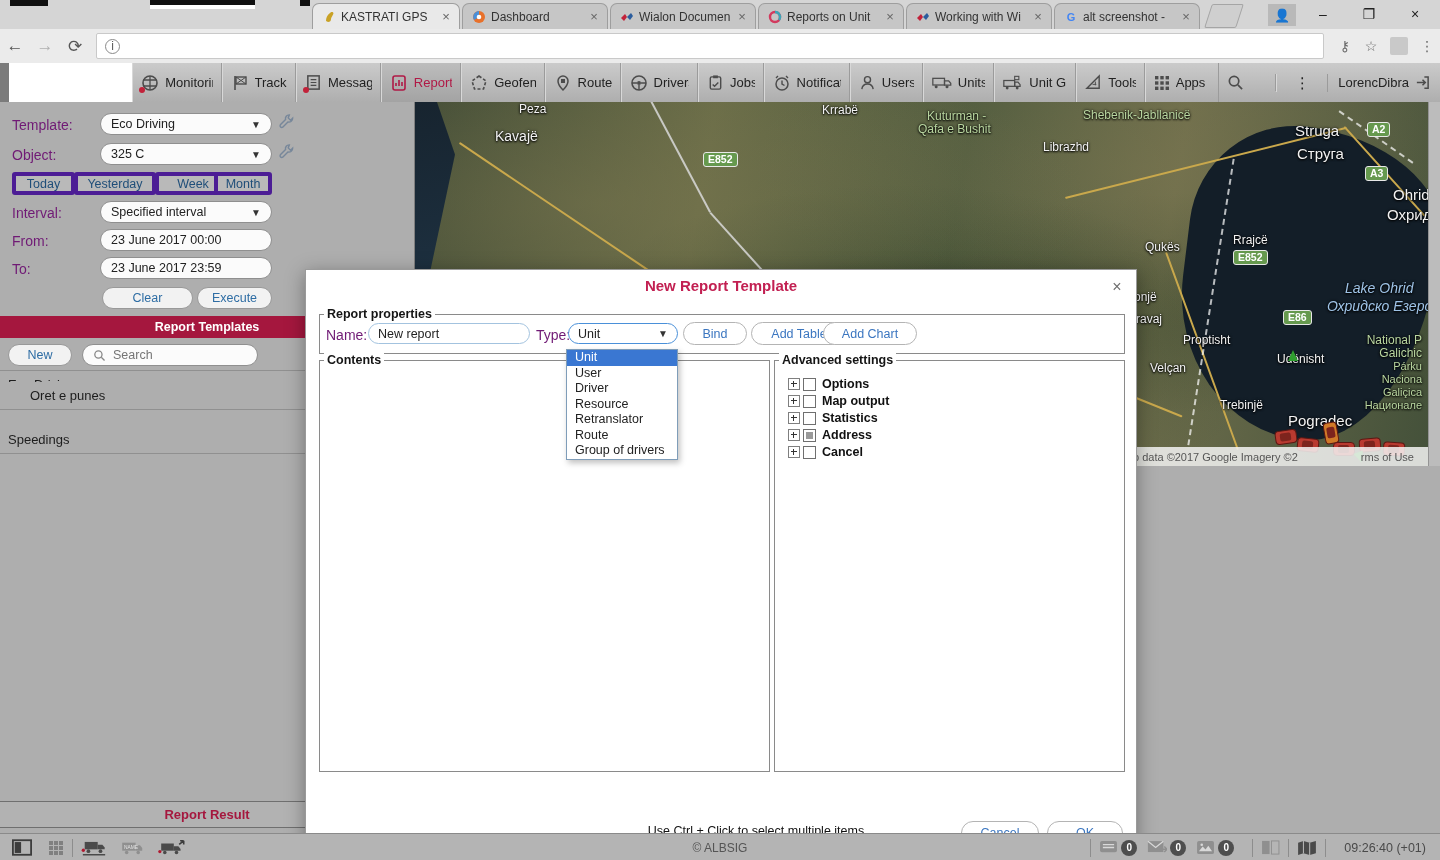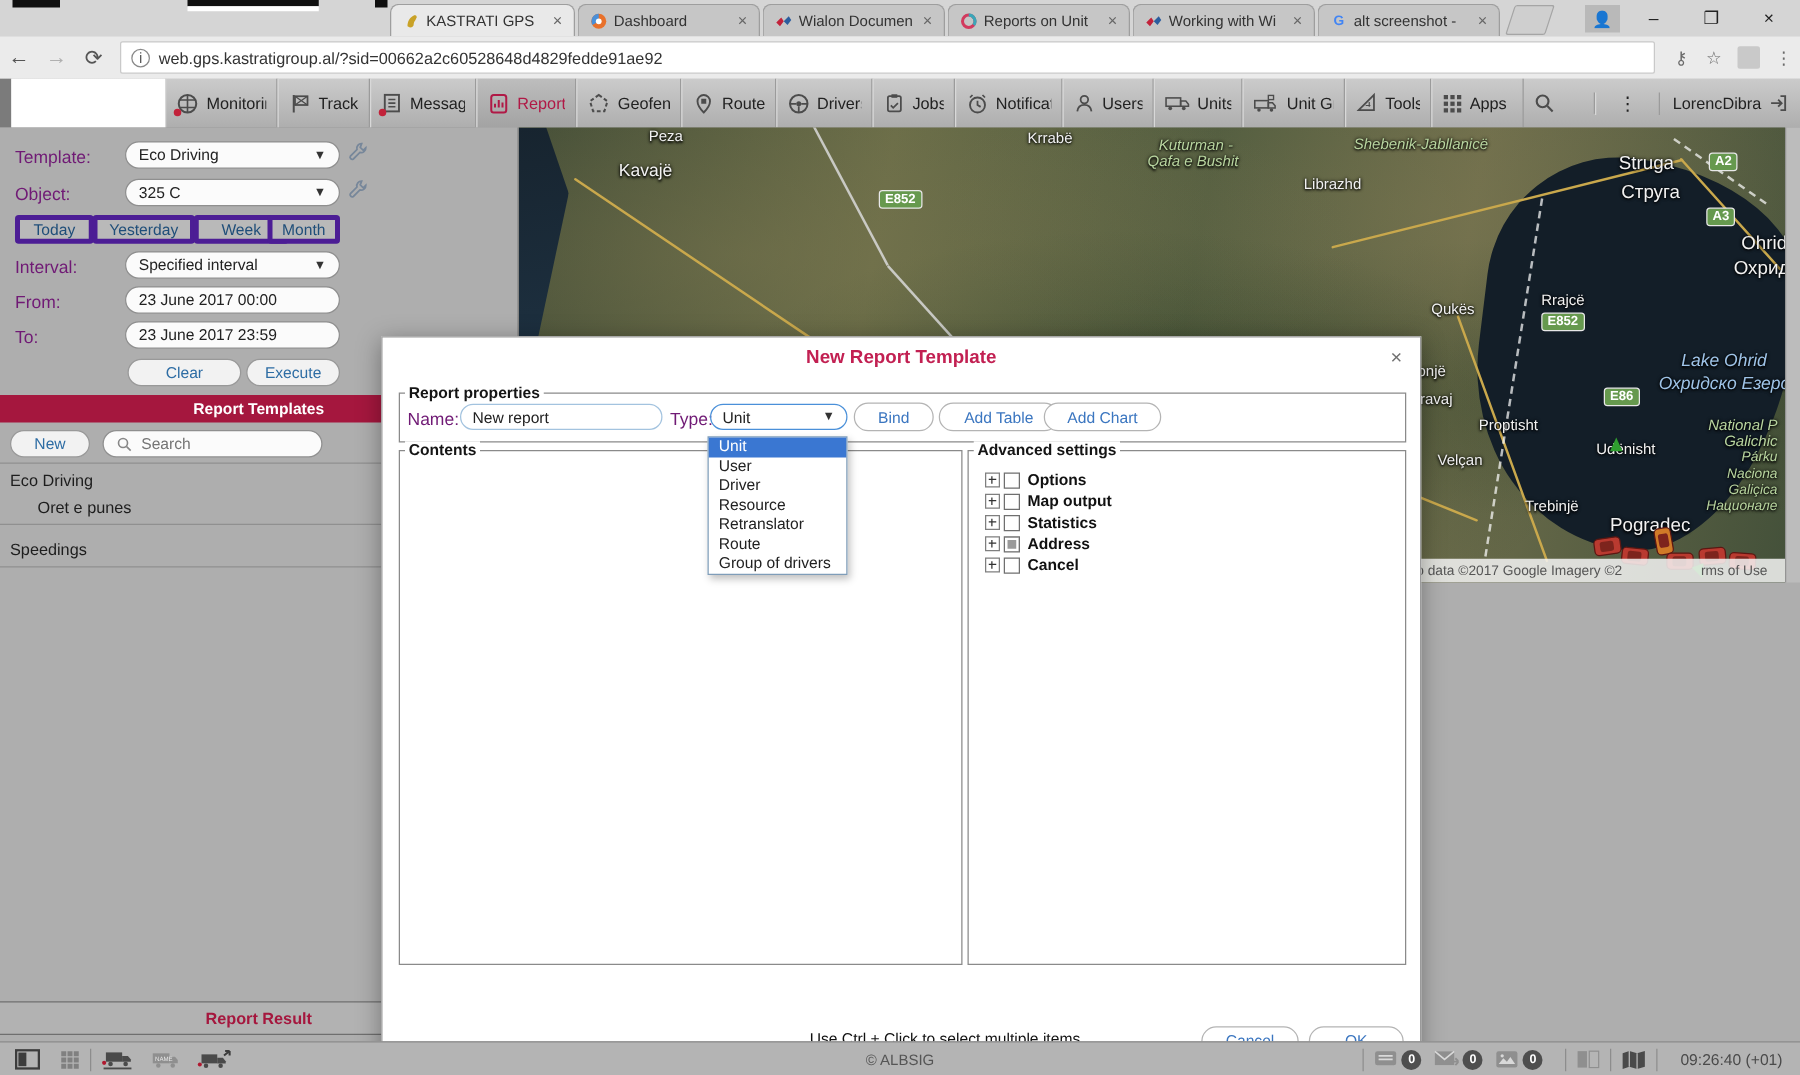--- a/index.html
+++ b/index.html
@@ -53,21 +53,21 @@
   #map{left:415px;top:0;width:1013px;height:364px;overflow:hidden;background:
     radial-gradient(at 18% 28%,rgba(125,120,80,.45),transparent 42%),
     radial-gradient(at 48% 70%,rgba(45,62,38,.55),transparent 48%),
     radial-gradient(at 72% 18%,rgba(130,122,82,.35),transparent 38%),
     radial-gradient(at 88% 55%,rgba(60,72,46,.5),transparent 40%),
     linear-gradient(100deg,#3f4a35,#6a6d48 28%,#4d5a3e 52%,#6e6e4c 72%,#44513a);}
   #map-right-strip{left:1428px;top:0;width:12px;height:364px;background:#bcbcbc;border-left:1px solid #949494;}
   .mlabel{position:absolute;color:#f2f2f2;font-size:12px;text-shadow:0 1px 2px #000,0 0 3px #000;white-space:nowrap;}
   .mlabel.big{font-size:15px;}
   .mlabel.blue{color:#9fc4e8;font-style:italic;}
-  .mlabel.green{color:#b9d6a0;font-style:italic;}
+  .mlabel.green{color:#b9d6a0;}
   .mbadge{position:absolute;background:#66994e;border:1px solid #e8e8e8;color:#fff;font-size:10.5px;font-weight:bold;border-radius:3px;padding:0 4px;line-height:13px;}
   .road{position:absolute;background:#c9a84c;height:2px;border-radius:2px;}
   .track{position:absolute;background:#d9d9d9;height:2px;opacity:.85;}
   .dashed-border{position:absolute;border-left:2px dashed rgba(255,255,255,.7);}
   #sea{left:0;top:0;width:40px;height:175px;background:linear-gradient(170deg,#17242f,#1d3040);clip-path:polygon(0 0,55% 0,100% 30%,35% 100%,0 100%);}
   #lake{left:768px;top:26px;width:250px;height:312px;background:#131e28;border-radius:42% 58% 46% 54%/34% 30% 62% 48%;transform:rotate(7deg);}
   #attrib{left:0;top:345px;width:1013px;height:19px;background:rgba(245,245,245,.85);color:#555;font-size:11px;display:flex;align-items:center;}
   .car{position:absolute;width:20px;height:12px;background:#b93a30;border:1px solid #5d1712;border-radius:4px;}
   .car:before{content:"";position:absolute;left:4px;top:2px;width:11px;height:8px;background:#7d241d;border-radius:2px;}
   .garrow{position:absolute;width:0;height:0;border-left:5px solid transparent;border-right:5px solid transparent;border-bottom:11px solid #2f9e2f;}
@@ -171,21 +171,20 @@
   <div class="winbtn abs" style="left:1346px;">❐</div>
   <div class="winbtn abs" style="left:1392px;">×</div>
 </div>
 
 <div id="toolbar" class="abs">
   <span class="navbtn">←</span>
   <span class="navbtn dim">→</span>
   <span class="navbtn">⟳</span>
   <div id="urlbar">
     <span class="info">i</span>
-    <span class="url">web.gps.kastratigroup.al/?sid=00662a2c60528648d4829fedde91ae92</span>
   </div>
   <span class="tool-ic">⚷</span>
   <span class="tool-ic">☆</span>
   <span class="tool-ic" style="background:#c9c9c9;border-radius:2px;width:18px;height:18px;line-height:18px;margin:0 6px;"></span>
   <span class="tool-ic">⋮</span>
 </div>
 
 <div id="appnav" class="abs">
   <div id="nav-sliver"></div>
   <div id="logo-box"></div>
@@ -449,42 +448,42 @@
   <div class="btn-pill abs" style="left:8px;top:242px;width:64px;">New</div>
   <div class="pill abs" id="search-pill" style="left:82px;top:242px;width:176px;gap:5px;">
     <svg width="13" height="13" viewBox="0 0 18 18">
         <circle cx="7.5" cy="7.5" r="5" fill="none" stroke="#888" stroke-width="1.8"></circle>
         <path d="M11.5 11.5L16 16" stroke="#888" stroke-width="1.8"></path>
       </svg>
     <input placeholder="Search" style="">
   </div>
 
   <div class="trow abs" style="top:268px;border-top:1px solid #909090;">Eco Driving</div>
-  <div class="trow abs" style="top:290px;padding-left:30px;">Oret e punes</div>
+  <div class="trow abs" style="top:280px;padding-left:30px;">Oret e punes</div>
   <div class="trow abs" style="top:324px;">Speedings</div>
 
   <div id="rr-bar" class="abs">Report Result</div>
   <div id="vdivider" class="abs"></div>
 
   <div id="modal" class="abs">
     <div id="modal-title" class="abs">New Report Template</div>
     <div id="modal-close" class="abs">×</div>
 
     <div class="fieldset" style="left:13px;top:44px;width:804px;height:38px;">
       <span class="legend">Report properties</span>
       <span class="abs fl" style="left:6px;top:12px;">Name:</span>
       <input id="name-input" style="left: 48px; top: 8px; width: 162px;" value="New report">
       <span class="abs fl" style="left:216px;top:12px;">Type:</span>
       <div id="type-select" style="left:248px;top:8px;width:110px;">
         <span>Unit</span>
           <span class="caret" style="margin-left:auto;font-size:10px;color:#333;">▼</span>
       </div>
       <div class="blue-btn" style="left:363px;top:7px;width:64px;height:23px;">Bind</div>
       <div class="blue-btn" style="left:431px;top:7px;width:96px;height:23px;">Add Table</div>
-      <div class="blue-btn" style="left:515px;top:7px;width:94px;height:23px;">Add Chart</div>
+      <div class="blue-btn" style="left:503px;top:7px;width:94px;height:23px;">Add Chart</div>
     </div>
 
     <div id="type-dd">
       <div class="dd-item sel">Unit</div>
       <div class="dd-item">User</div>
       <div class="dd-item">Driver</div>
       <div class="dd-item">Resource</div>
       <div class="dd-item">Retranslator</div>
       <div class="dd-item">Route</div>
       <div class="dd-item">Group of drivers</div>

